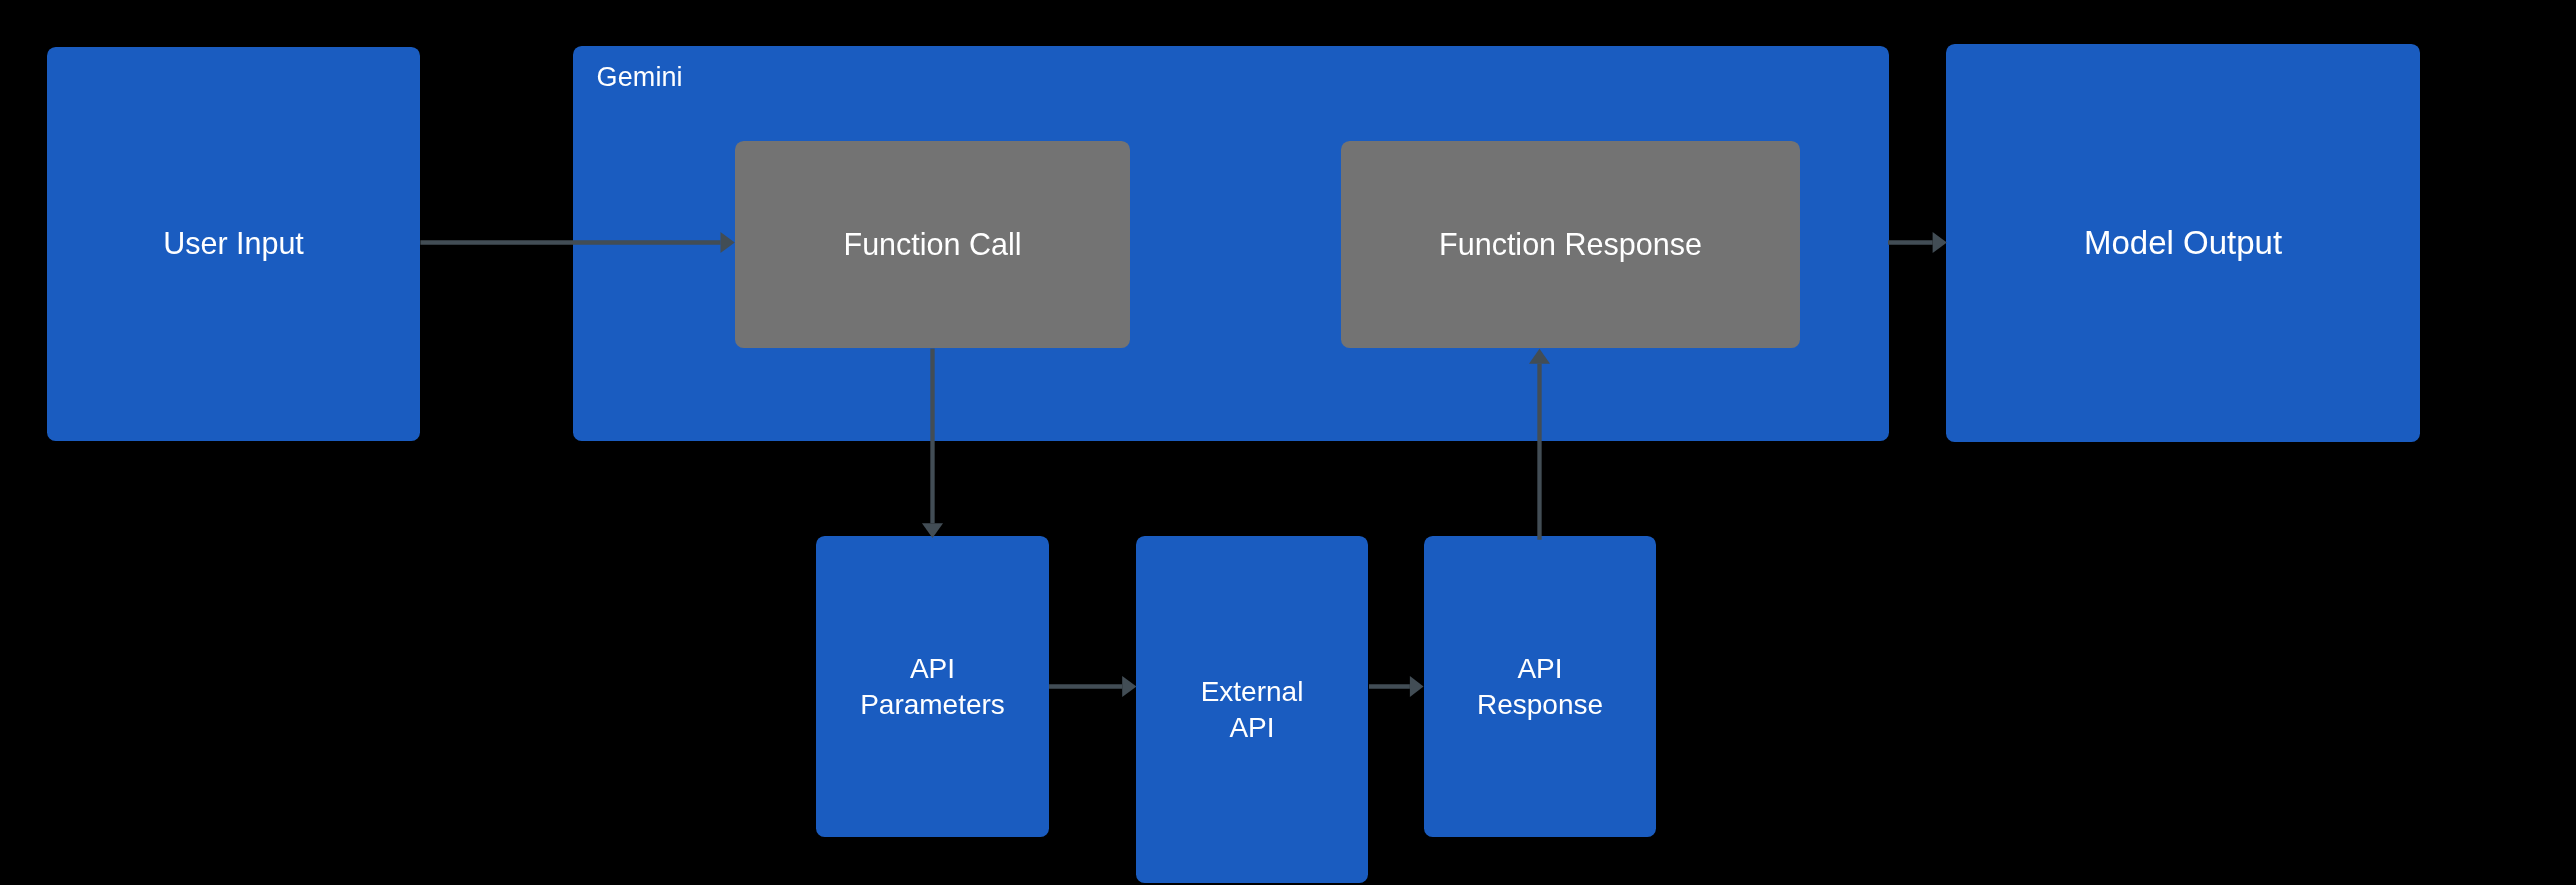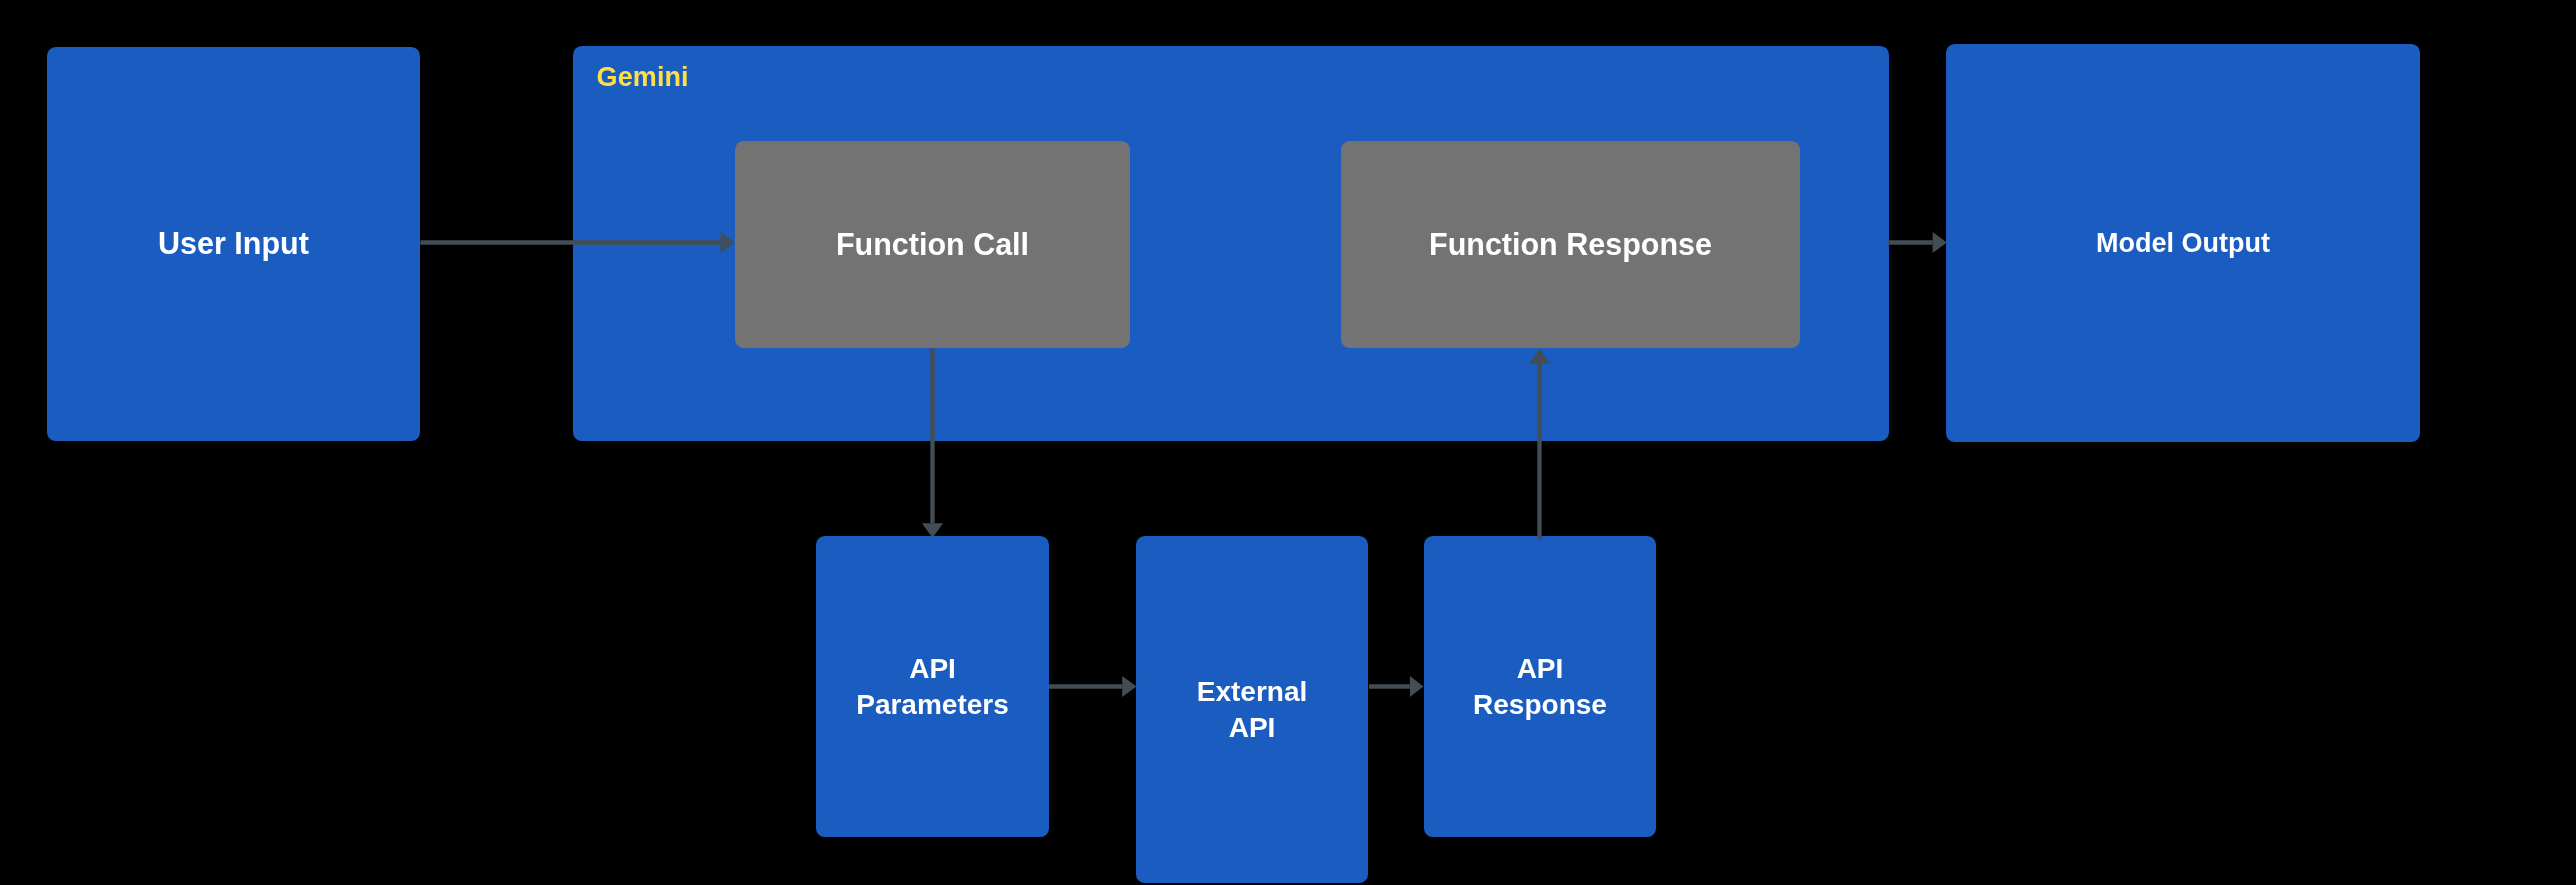--- a/index.html
+++ b/index.html
@@ -16,57 +16,57 @@
     font-family: "Liberation Sans", sans-serif;
   }
   .node {
     position: absolute;
     box-sizing: border-box;
     display: flex;
     align-items: center;
     justify-content: center;
     text-align: center;
     color: #ffffff;
-    font-weight: bold;
+    font-weight: normal;
     line-height: 1.28;
     border-radius: 8.7px;
   }
   .node-dark { background: #1a5cc0; }
   .node-light { background: #737373; }
 
   
   #node-user-input {
     left: 47px; top: 47px; width: 373px; height: 394px;
     font-size: 30.5px;
   }
   #group-gemini {
     position: absolute;
     left: 573px; top: 46px; width: 1316px; height: 395px;
     background: #1a5cc0;
     border-radius: 8.7px;
   }
   #group-gemini-label {
     position: absolute;
     left: 23.6px; top: 16px;
-    color: #fde047;
-    font-weight: bold;
+    color: #ffffff;
+    font-weight: normal;
     font-size: 27px;
     letter-spacing: 0.1px;
   }
   #node-function-call {
     left: 735px; top: 141px; width: 395px; height: 207px;
     font-size: 30.5px;
   }
   #node-function-response {
     left: 1341px; top: 141px; width: 459px; height: 207px;
     font-size: 30.5px;
   }
   #node-model-output {
     left: 1946px; top: 44px; width: 474px; height: 398px;
-    font-size: 27px;
+    font-size: 33px;
   }
 
   
   #node-api-parameters {
     left: 816px; top: 536px; width: 233px; height: 301px;
     font-size: 28px;
   }
   #node-external-api {
     left: 1136px; top: 536px; width: 232px; height: 347px;
     font-size: 28px;

